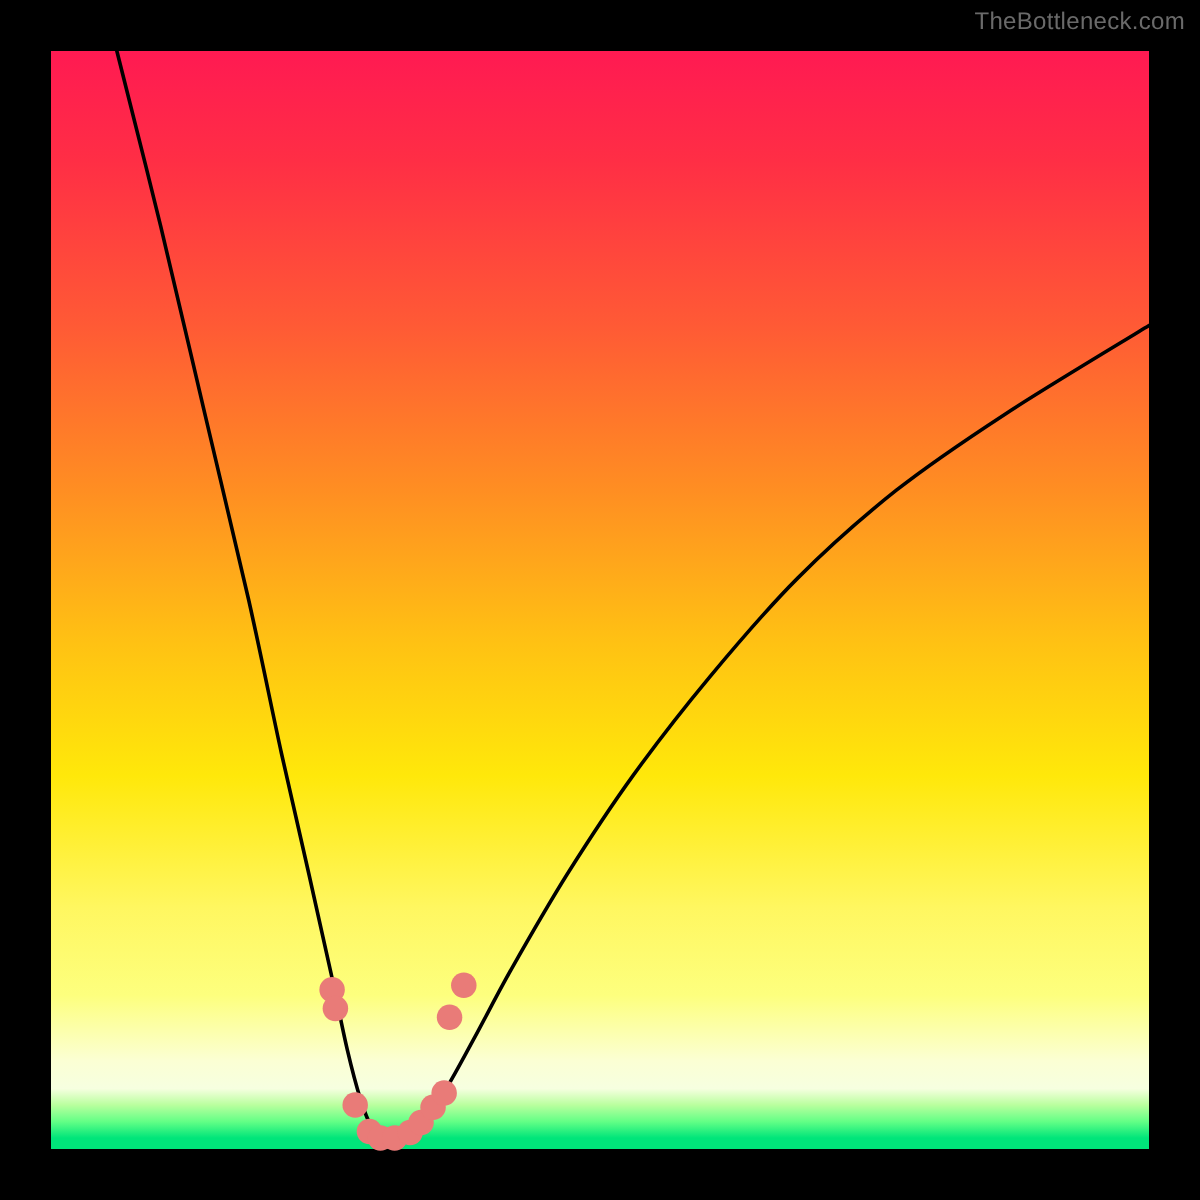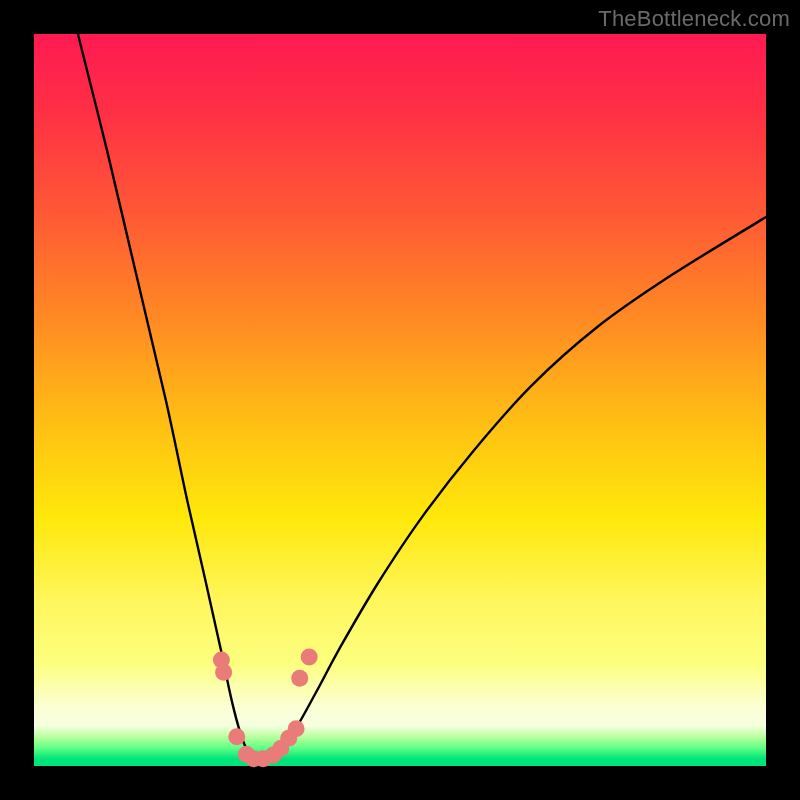--- a/index.html
+++ b/index.html
@@ -42,21 +42,21 @@
       #63ff86 97.5%,
       #00e57a 99%,
       #00e57a 100%
     );
   }
   .watermark {
     position: absolute;
     top: 6px;
     right: 10px;
     color: #6a6a6a;
-    font-size: 22px;
+    font-size: 16px;
     letter-spacing: 0.2px;
     user-select: none;
     text-align: right;
   }
   svg.curve {
     position: absolute;
     left: 34px;
     top: 34px;
     width: 732px;
     height: 732px;

